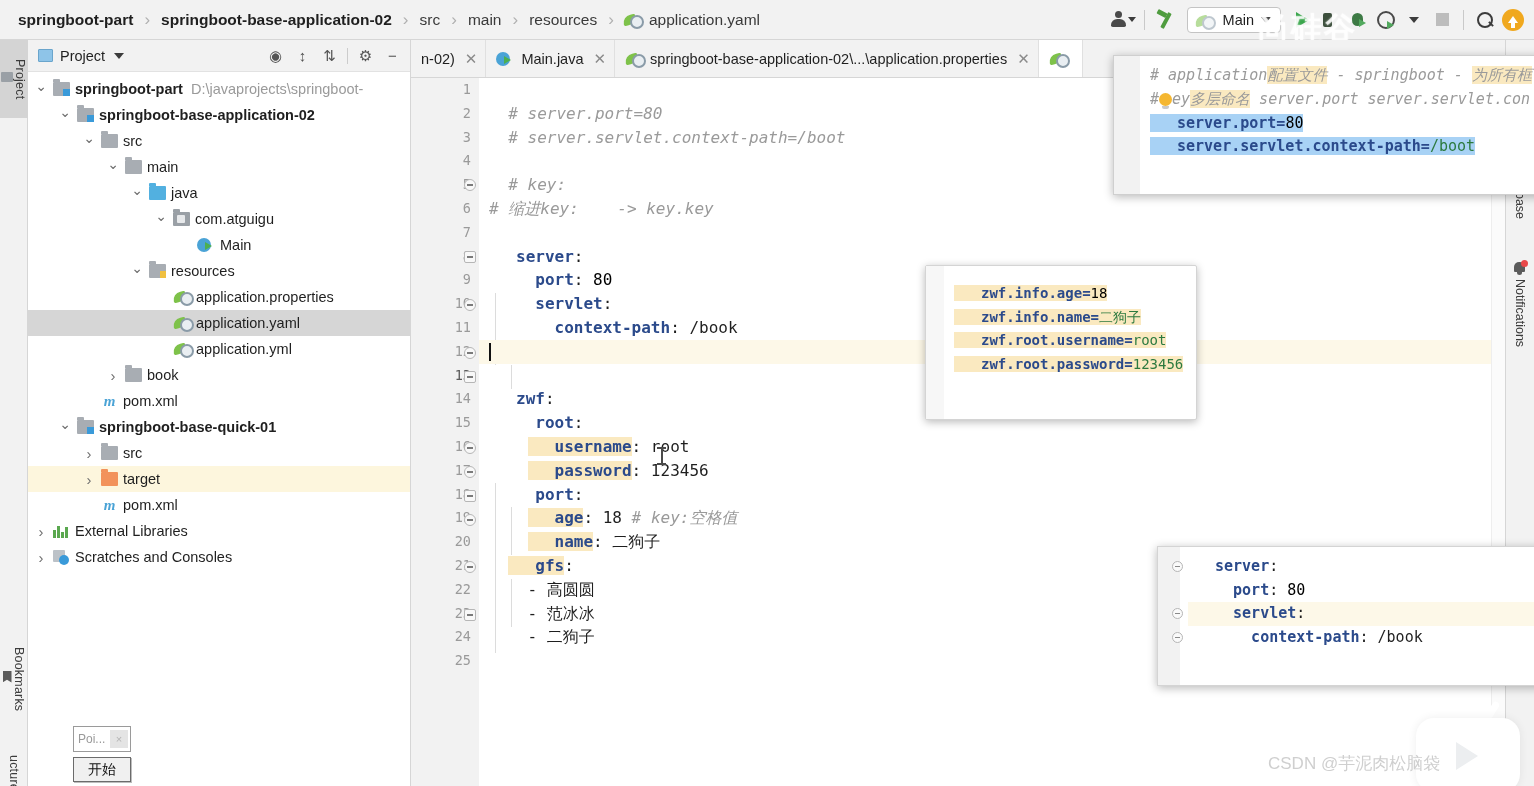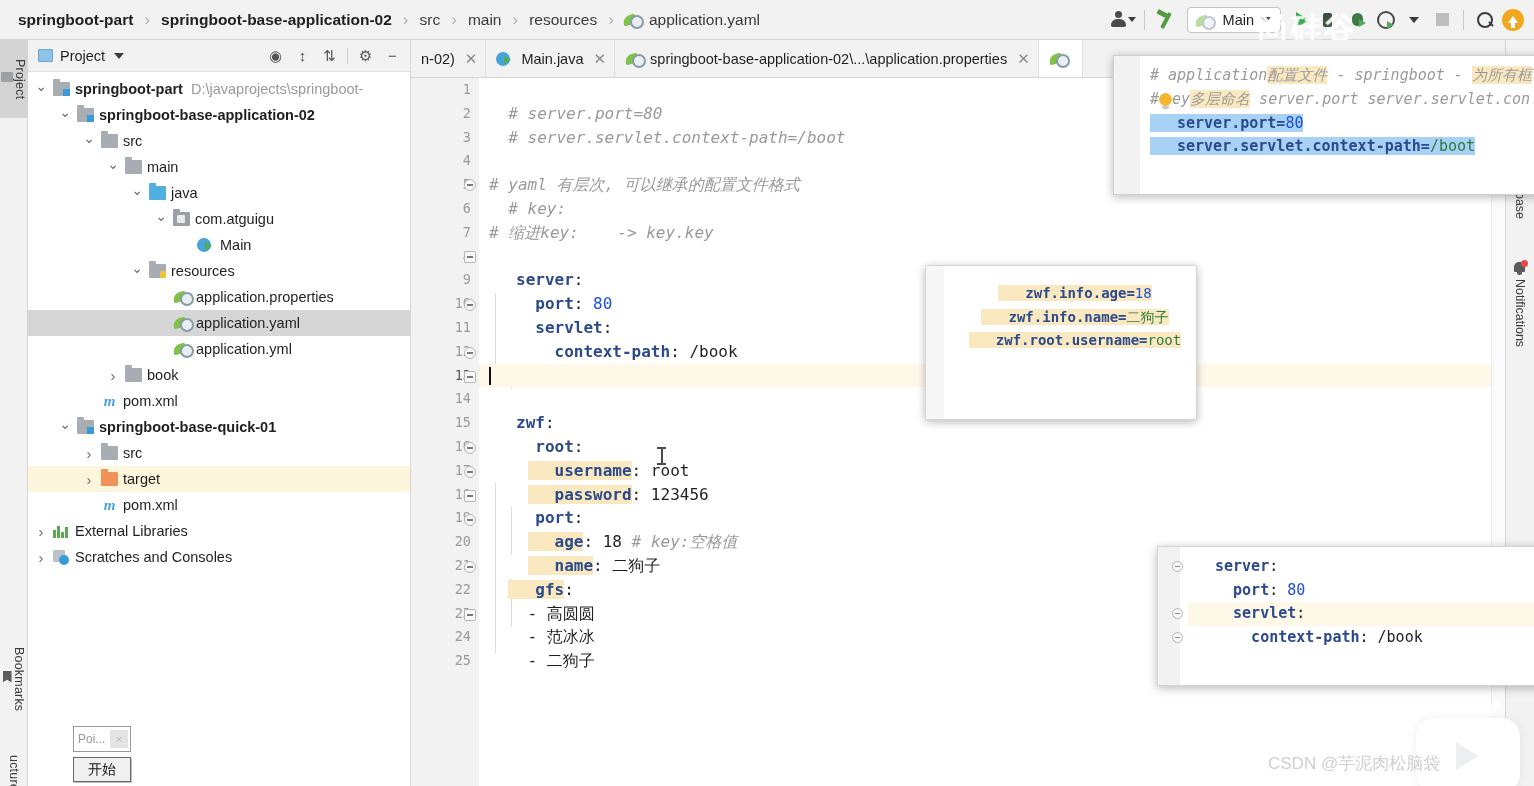--- a/index.html
+++ b/index.html
@@ -377,21 +377,21 @@
     flex: 1; position: relative; background: #ffffff;
     font-family: "DejaVu Sans Mono", monospace; font-size: 16px;
   }
   .cline {
     height: 23.8px; line-height: 23.8px; white-space: pre;
     padding-left: 10px; position: relative;
   }
   .cline.hl { background: #fdf8e8; }
   .cmt { color: #9a9a9a; font-style: italic; }
   .key { color: #2b4a8b; font-weight: bold; padding-left: 27px; }
-  .num { color: #1d4ed8; }
+  .num { color: #000000; }
   .val { color: #1f1f1f; }
   .hlk { background: #fae9c0; }
   .vbar {
     position: absolute; left: 16px; top: 0; width: 1px; background: #dcdcdc;
   }
 
   .caret-line {
     position: absolute; left: 10px; top: 3px; width: 2px; height: 18px;
     background: #111;
   }
@@ -477,21 +477,21 @@
   }
   .bulb::after {
     content: ""; position: absolute; left: 3px; bottom: -3px; width: 7px; height: 3px;
     background: #c9c9c9; border-radius: 0 0 2px 2px;
   }
   .greenv { color: #2c7a3f; }
 
   
   #panel-gen {
     left: 925px; top: 265px; width: 272px; height: 155px;
-    border: 1px solid #d4d4d4; border-radius: 2px; text-align: center;
+    border: 1px solid #d4d4d4; border-radius: 2px;
   }
   #panel-gen .fgut { width: 18px; background: #f7f7f7; }
   #panel-gen .fbody { padding-left: 28px; padding-top: 16px; }
   #panel-gen .fline { height: 23.5px; line-height: 23.5px; font-size: 14px; }
 
   
   #panel-yaml {
     left: 1157px; top: 546px; width: 390px; height: 140px;
     border: 1px solid #d4d4d4;
   }
@@ -854,21 +854,20 @@
         <div class="vbar" style="top:215px;height:72px"></div>
         <div class="vbar" style="left:32px;top:287px;height:24px"></div>
         <div class="vbar" style="top:405px;height:170px"></div>
         <div class="vbar" style="left:32px;top:429px;height:48px"></div>
         <div class="vbar" style="left:32px;top:501px;height:48px"></div>
         <div class="mouse-ibeam"></div>
       <div class="cline"></div>
           <div class="cline"><span class="cmt">  # server.port=80</span></div>
           <div class="cline"><span class="cmt">  # server.servlet.context-path=/boot</span></div>
           <div class="cline"></div>
-          <div class="cline"><span class="cmt"># yaml 有层次, 可以继承的配置文件格式</span></div>
           <div class="cline"><span class="cmt">  # key:</span></div>
           <div class="cline"><span class="cmt"># 缩进key:    -&gt; key.key</span></div>
           <div class="cline"></div>
           <div class="cline"><span class="key">server</span><span class="val">:</span></div>
           <div class="cline"><span class="key">  port</span><span class="val">: </span><span class="num">80</span></div>
           <div class="cline"><span class="key">  servlet</span><span class="val">:</span></div>
           <div class="cline"><span class="key">    context-path</span><span class="val">: /book</span></div>
           <div class="cline hl"><span class="caret-line"></span></div>
           <div class="cline"></div>
           <div class="cline"><span class="key">zwf</span><span class="val">:</span></div>
@@ -911,20 +910,21 @@
         <div class="fline"><span class="key selblue">server.servlet.context-path=</span><span class="greenv selblue">/boot</span></div>
       </div>
   </div>
 
   <div class="float" id="panel-gen">
     <div class="fgut"></div>
     <div class="fbody" id="gen-body">
         <div class="fline"><span class="key hl-yellow">zwf.info.age=</span><span class="num hl-yellow">18</span></div>
         <div class="fline"><span class="key hl-yellow">zwf.info.name=</span><span class="greenv hl-yellow">二狗子</span></div>
         <div class="fline"><span class="key hl-yellow">zwf.root.username=</span><span class="greenv hl-yellow">root</span></div>
+        <div class="fline"><span class="key hl-yellow">zwf.root.password=</span><span class="greenv hl-yellow">123456</span></div>
       </div>
   </div>
 
   <div class="float" id="panel-yaml">
     <div class="fgut"></div>
     <div class="pf" style="top:14px"></div>
     <div class="pf" style="top:61px"></div>
     <div class="pf" style="top:85px"></div>
     <div class="fbody" id="yaml-body">
         <div class="fline"><span class="key">server</span><span class="val">:</span></div>

